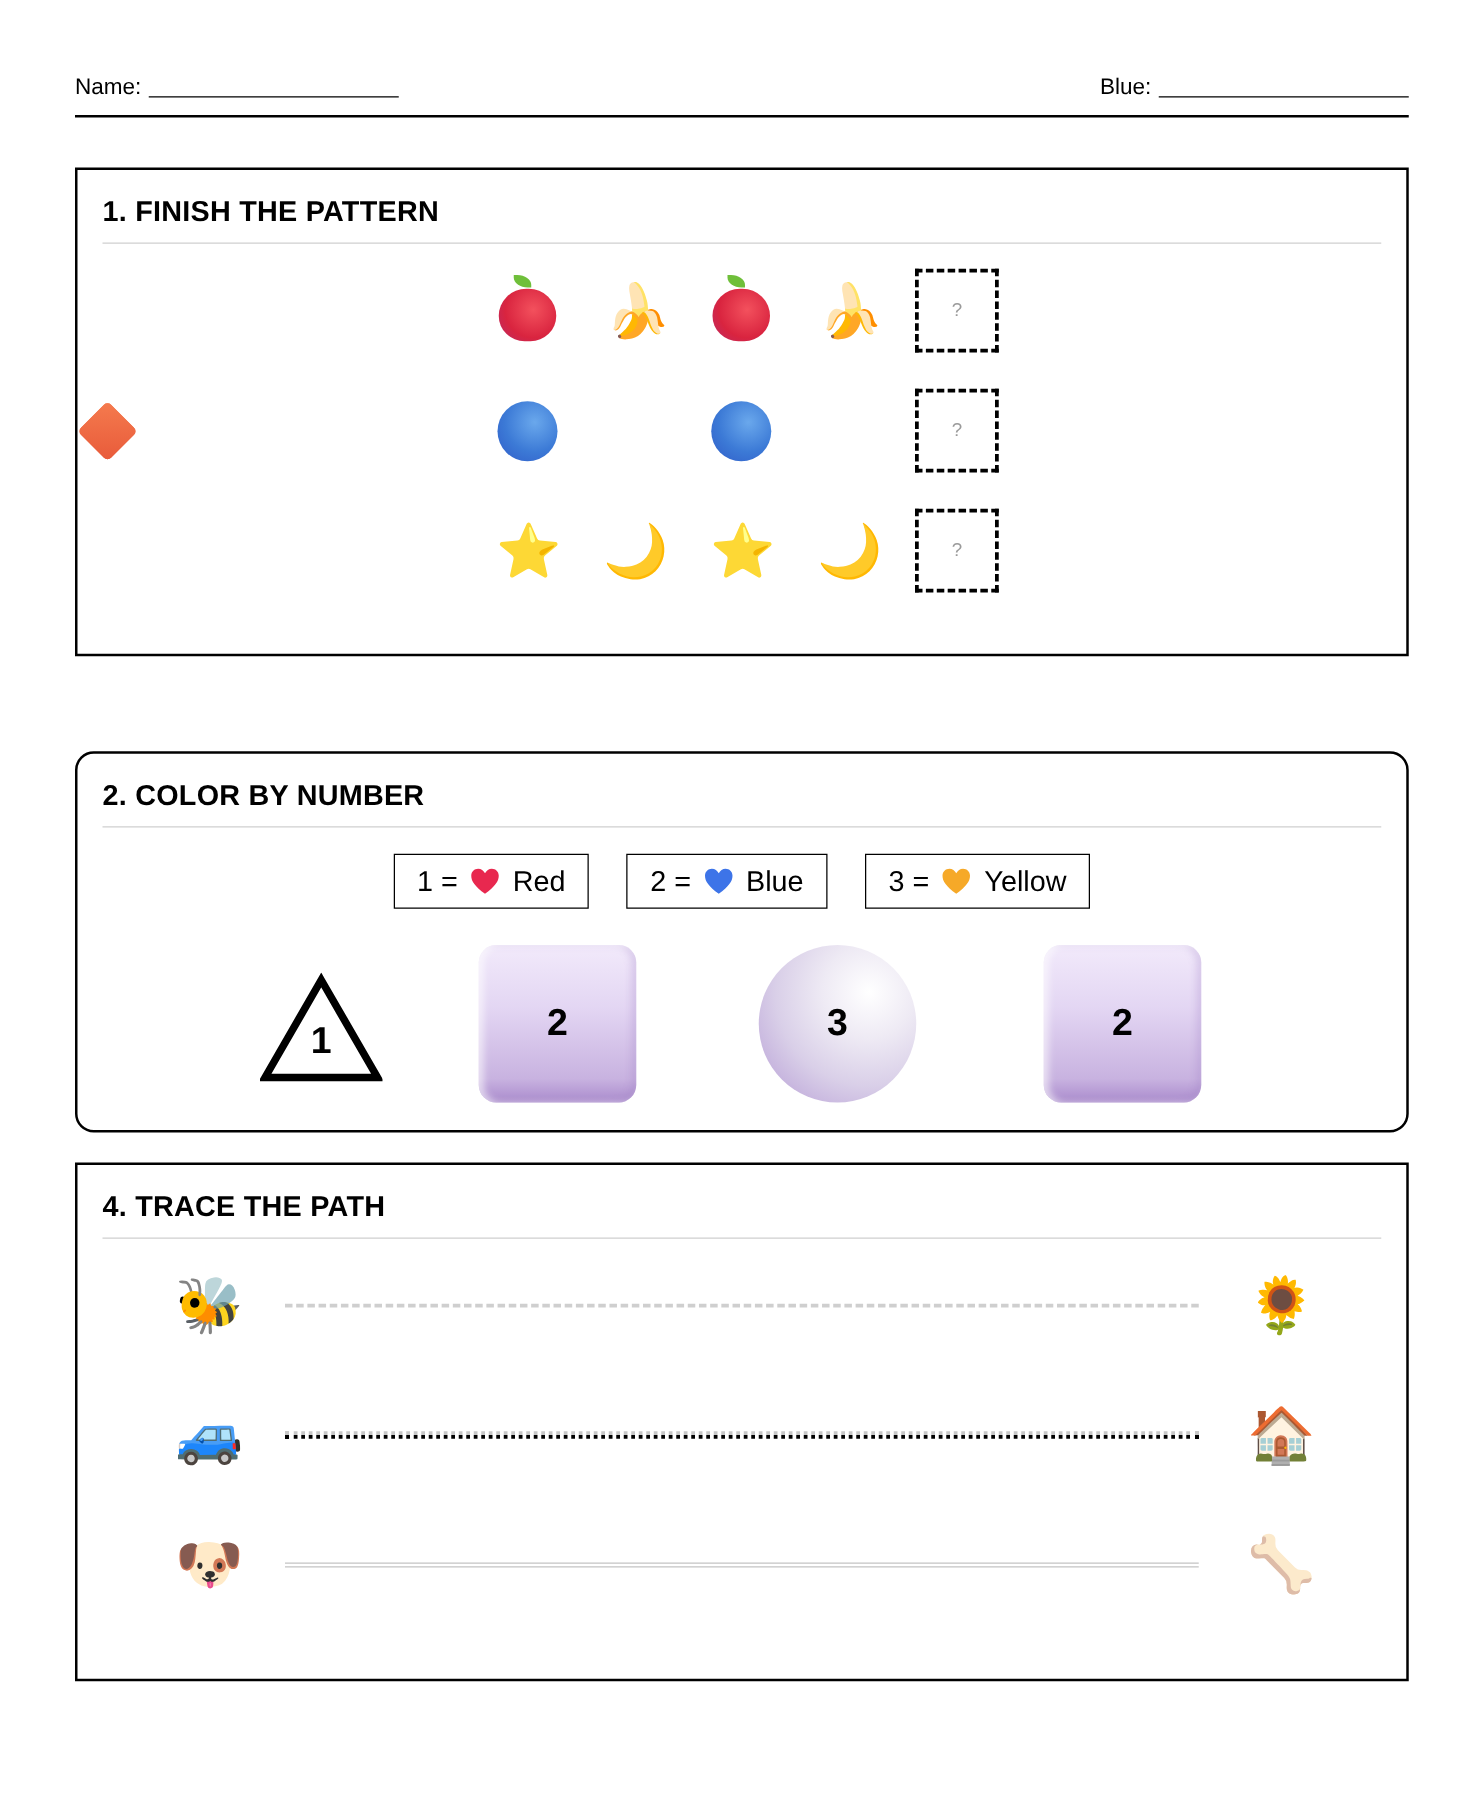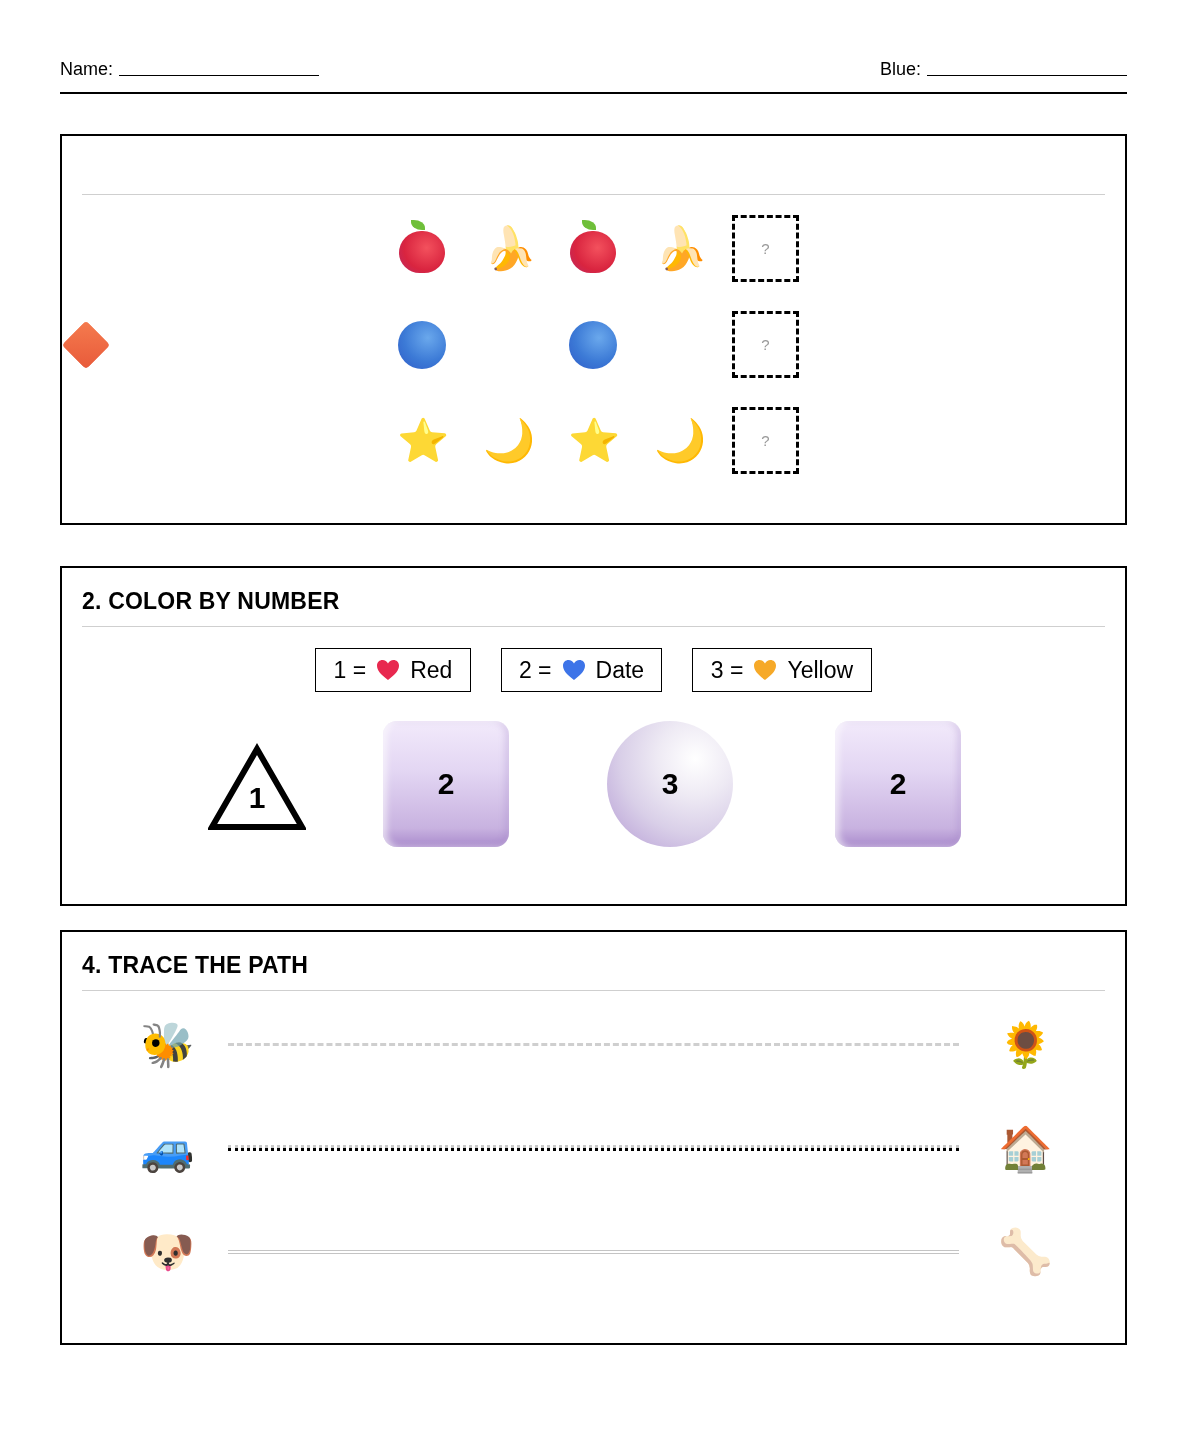--- a/index.html
+++ b/index.html
@@ -1,33 +1,33 @@
 <!DOCTYPE html>
 <html><head>
   <meta charset="utf-8">
   <style>
     * { box-sizing: border-box; margin: 0; padding: 0; }
     html, body { width: 1187px; height: 1455px; background: #ffffff; }
     body { font-family: "Liberation Sans", sans-serif; color: #000; position: relative; }
 
     .header { position: absolute; left: 60px; top: 58px; width: 1067px; height: 36px; border-bottom: 2px solid #000; }
-    .field { position: absolute; top: 0; font-size: 18px; display: flex; align-items: flex-start; }
+    .field { position: absolute; top: 0; font-size: 18px; display: flex; align-items: center; }
     .field .label { line-height: 22px; }
     .field .blank { display: inline-block; border-bottom: 1px solid #000; height: 18px; margin-left: 6px; }
     .field.name { left: 0; }
     .field.name .blank { width: 200px; }
     .field.date { right: 0; }
     .field.date .blank { width: 200px; }
 
     .section { position: absolute; left: 60px; width: 1067px; border: 2px solid #000; background: #fff; }
     .section-title { position: absolute; left: 20px; top: 20px; font-size: 23px; font-weight: bold; letter-spacing: 0.2px; }
     .section-rule { position: absolute; left: 20px; right: 20px; top: 58px; height: 1px; background: #cfcfcf; }
 
     #s1 { top: 134px; height: 391px; }
-    #s2 { top: 566px; height: 340px; }
+    #s2 { top: 601px; height: 305px; border-radius: 15px; }
     #s3 { top: 930px; height: 415px; }
 
     
     .pattern-row { position: absolute; left: 0; width: 100%; height: 68px; }
     .pitem { position: absolute; width: 50px; height: 50px; top: 9px; }
     .qbox { position: absolute; left: 670px; top: 0; width: 67px; height: 67px; border: 3px dashed #000; display: flex; align-items: center; justify-content: center; color: #9a9a9a; font-size: 15px; }
 
     
     .apple { background: radial-gradient(circle at 60% 40%, #f3515d, #d9243f 60%, #b82a66 100%); border-radius: 48% 48% 45% 45% / 52% 52% 48% 48%; width: 46px; height: 42px; top: 16px; }
     .apple::before { content: ""; position: absolute; left: 12px; top: -11px; width: 14px; height: 10px; background: #6fbf3a; border-radius: 0 80% 0 80%; }
@@ -65,20 +65,21 @@
     <span class="label">Name:</span>
     <span class="blank"></span>
   </div>
   <div class="field date">
     <span class="label">Blue:</span>
     <span class="blank"></span>
   </div>
 </div>
 
 <div class="section" id="s1">
+  <div class="section-title">1. FINISH THE PATTERN</div>
   <div class="section-rule"></div>
 
   <div class="pattern-row" style="top:79px">
     <div class="pitem apple" style="left:337px"></div>
     <div class="pitem banana" style="left:422px">🍌</div>
     <div class="pitem apple" style="left:508px"></div>
     <div class="pitem banana" style="left:593px">🍌</div>
     <div class="qbox">
         <span>?</span>
       </div>
@@ -118,21 +119,21 @@
     </span>
     <span>Red</span>
   </div>
   <div class="legend" style="left:439px; width:161px">
     <span>2 =</span>
     <span class="heart">
       <svg viewBox="0 0 24 22">
           <path d="M12 21 C4 15 1 11 1 6.5 C1 3.2 3.6 1 6.5 1 C9 1 10.8 2.5 12 4.5 C13.2 2.5 15 1 17.5 1 C20.4 1 23 3.2 23 6.5 C23 11 20 15 12 21Z" fill="#3d74e8"></path>
         </svg>
     </span>
-    <span>Date</span>
+    <span>Blue</span>
   </div>
   <div class="legend" style="left:630px; width:180px">
     <span>3 =</span>
     <span class="heart">
       <svg viewBox="0 0 24 22">
           <path d="M12 21 C4 15 1 11 1 6.5 C1 3.2 3.6 1 6.5 1 C9 1 10.8 2.5 12 4.5 C13.2 2.5 15 1 17.5 1 C20.4 1 23 3.2 23 6.5 C23 11 20 15 12 21Z" fill="#f6a928"></path>
         </svg>
     </span>
     <span>Yellow</span>
   </div>

